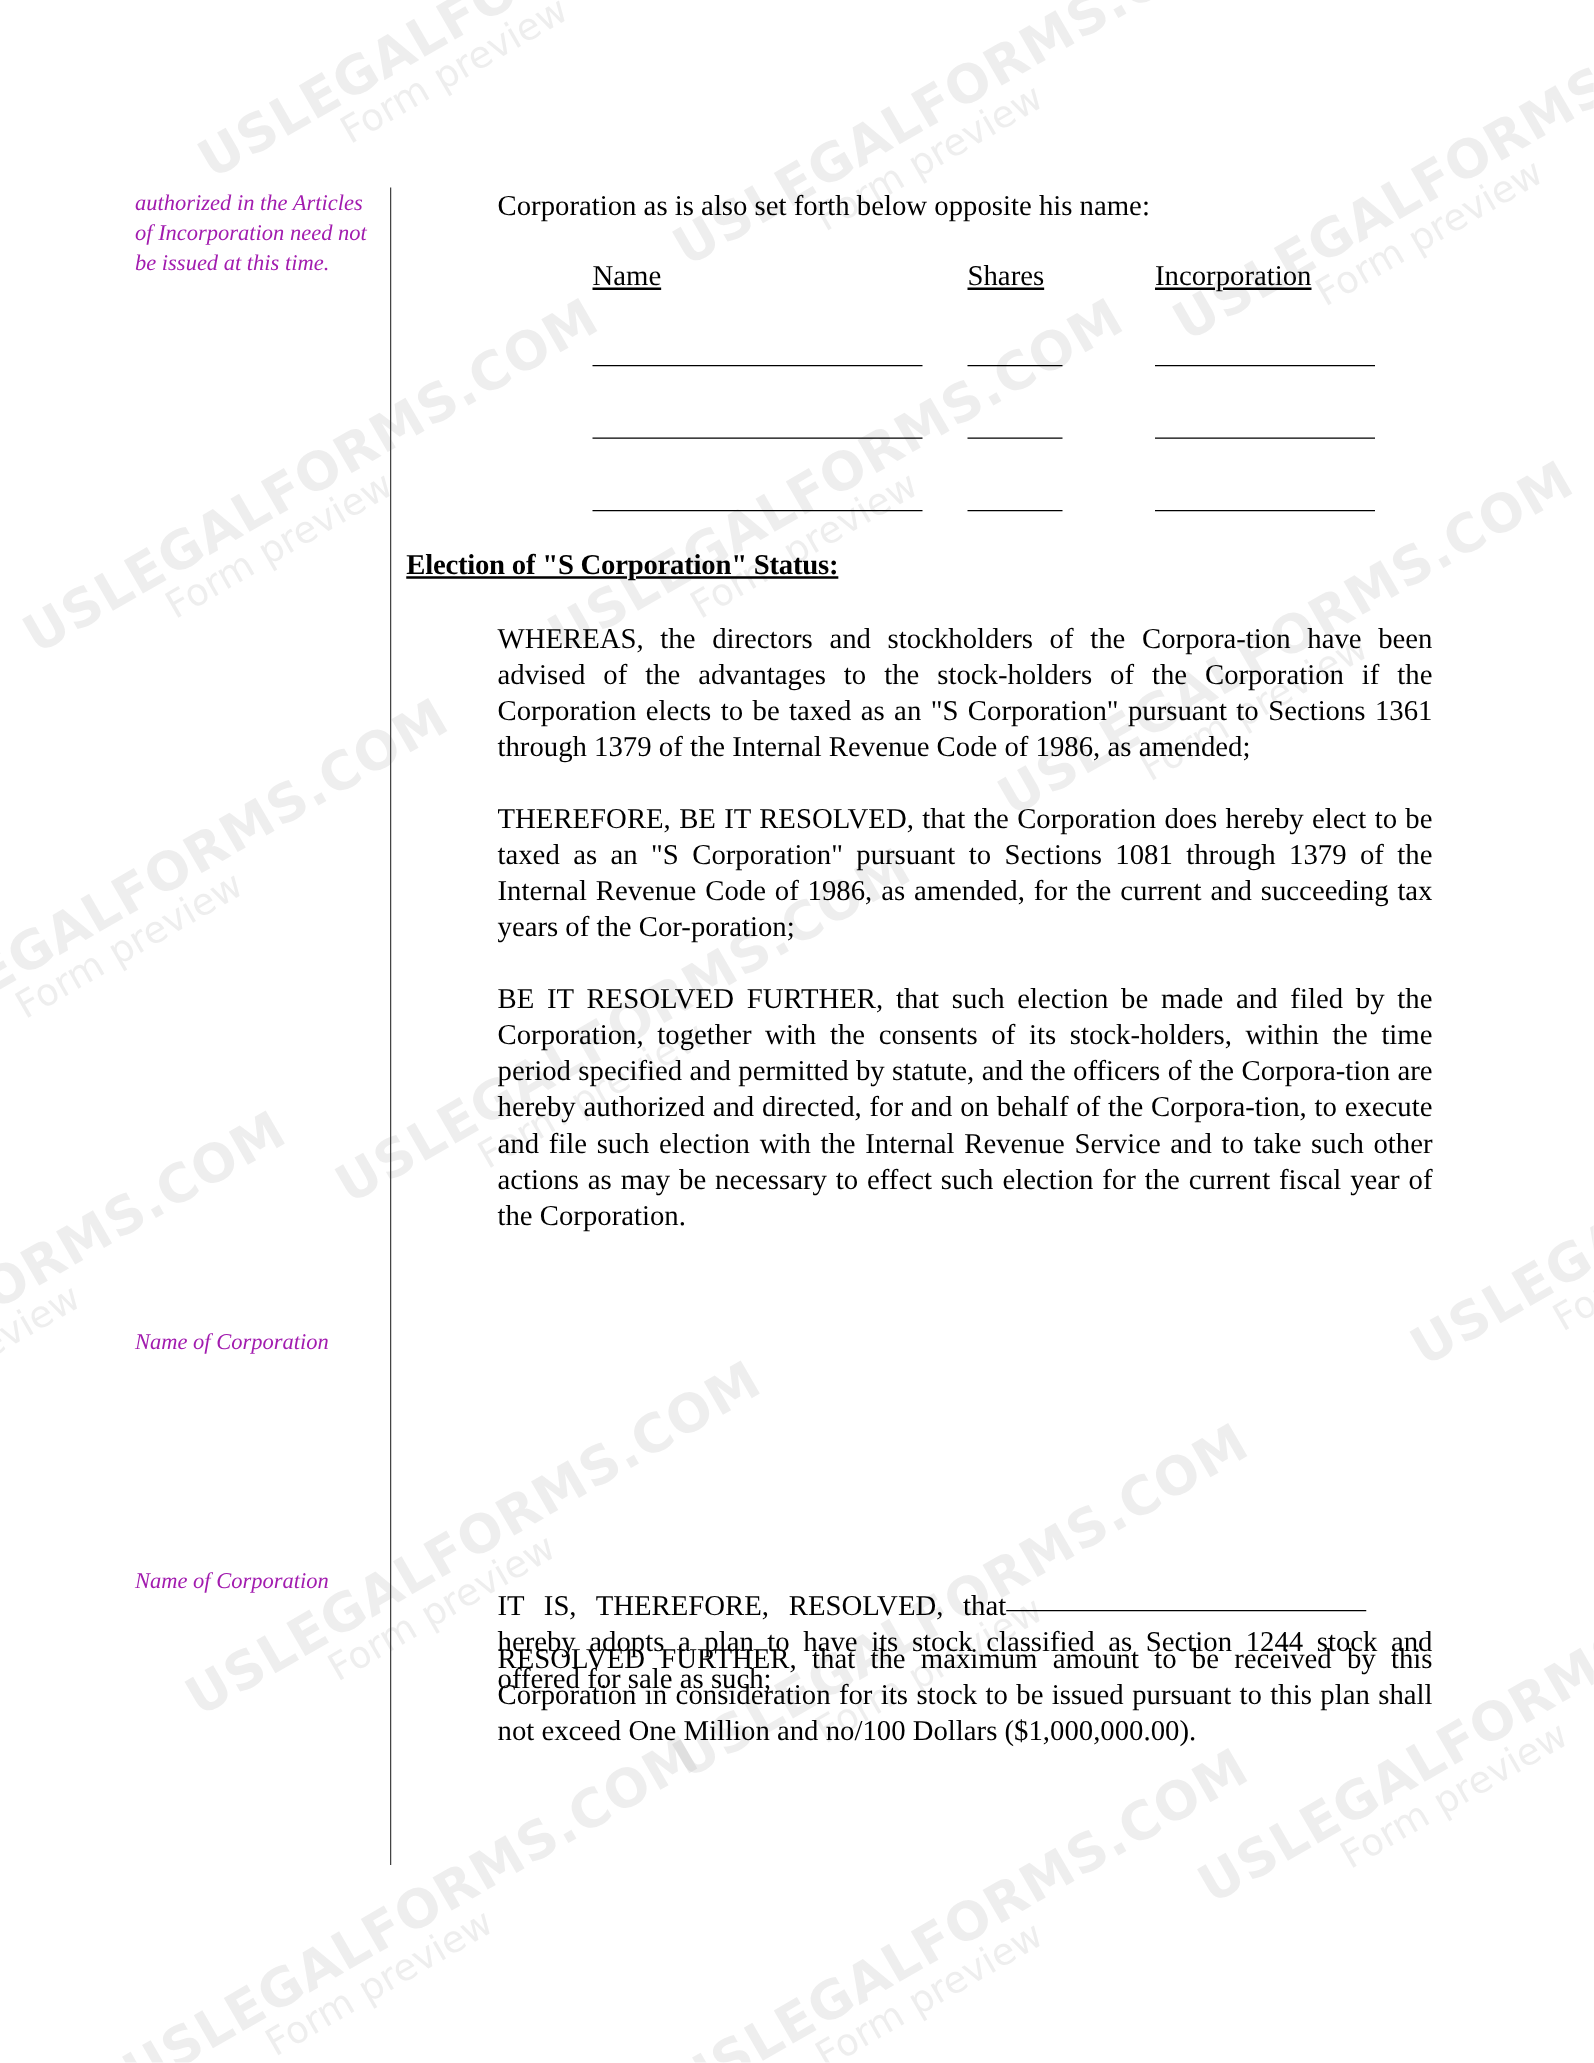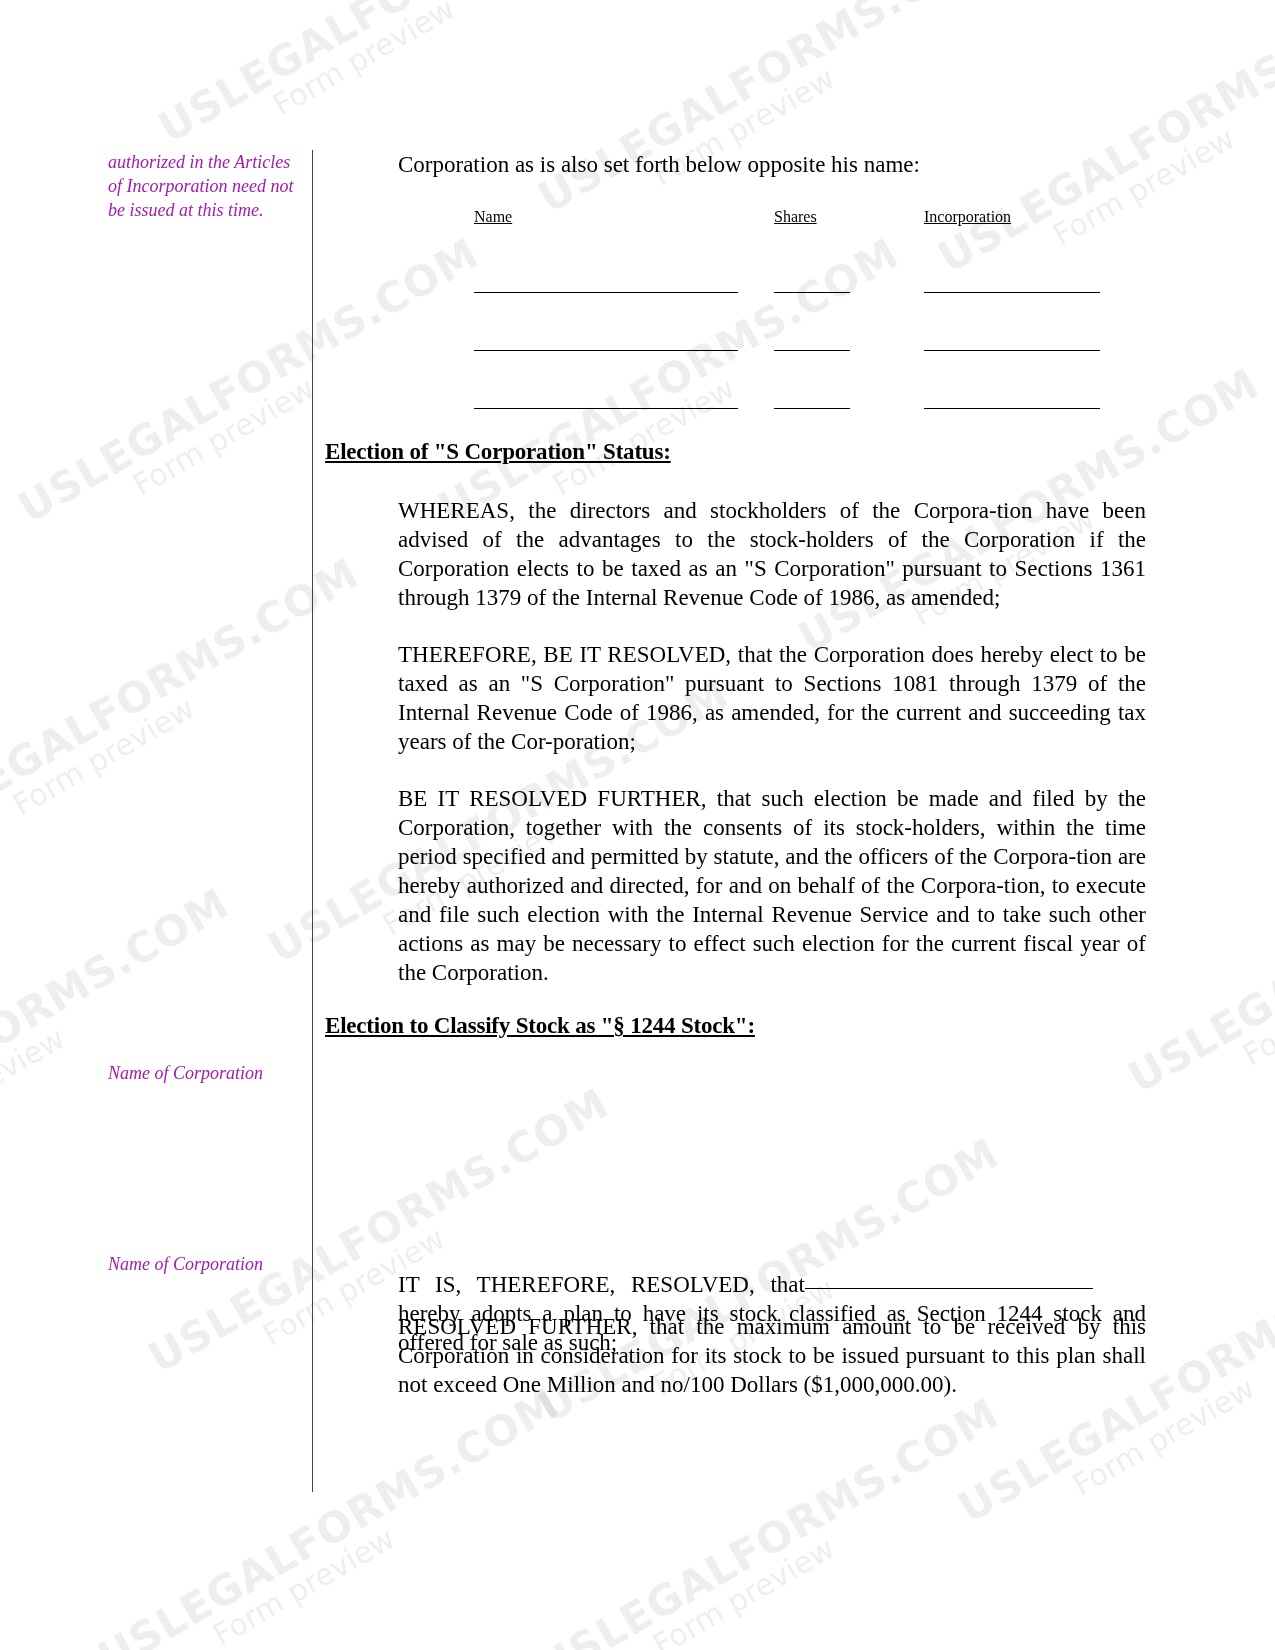--- a/index.html
+++ b/index.html
@@ -3,21 +3,21 @@
 <meta charset="utf-8">
 <style>
   html, body { margin: 0; padding: 0; background: #ffffff; }
   body { width: 1275px; height: 1650px; position: relative; overflow: hidden; font-family: "Liberation Serif", serif; color: #000; }
   .page { position: absolute; inset: 0; }
   .rule { position: absolute; left: 312px; top: 150px; width: 1px; height: 1342px; background: #444; }
   .note { position: absolute; left: 108px; width: 190px; font-style: italic; font-size: 18px; line-height: 24px; color: #a21caf; }
   .body { position: absolute; left: 398px; width: 748px; font-size: 23px; line-height: 29px; }
   .para { text-align: justify; text-align-last: left; }
   .heading { position: absolute; left: 325px; font-weight: bold; font-size: 23px; text-decoration: underline; letter-spacing: -0.2px; }
-  .col-head { position: absolute; font-size: 16px; text-decoration: underline; }
+  .col-head { position: absolute; font-size: 23px; text-decoration: underline; }
   .blank { position: absolute; height: 1px; background: #000; }
   .inline-blank { display: inline-block; border-bottom: 1px solid #000; vertical-align: baseline; height: 18px; }
   .wm { position: absolute; color: rgba(150,150,150,0.16); font-family: "DejaVu Sans", sans-serif; transform: rotate(-30deg); transform-origin: left top; white-space: nowrap; pointer-events: none; }
   .wm .big { font-size: 42px; font-weight: bold; letter-spacing: 1px; display: block; }
   .wm .small { font-size: 30px; display: block; margin-left: 110px; margin-top: -6px; }
 </style>
 </head>
 <body>
 
 <div class="page">
@@ -109,21 +109,20 @@
     <div class="blank" style="left:474px;top:408px;width:264px;"></div>
     <div class="blank" style="left:774px;top:408px;width:76px;"></div>
     <div class="blank" style="left:924px;top:408px;width:176px;"></div>
   </div>
 
   <div class="heading" style="top:439px;">Election of "S Corporation" Status:</div>
   <div class="body para" style="top:496px;">WHEREAS, the directors and stockholders of the Corpora-tion have been advised of the advantages to the stock-holders of the Corporation if the Corporation elects to be taxed as an "S Corporation" pursuant to Sections 1361 through 1379 of the Internal Revenue Code of 1986, as amended;</div>
   <div class="body para" style="top:640px;">THEREFORE, BE IT RESOLVED, that the Corporation does hereby elect to be taxed as an "S Corporation" pursuant to Sections 1081 through 1379 of the Internal Revenue Code of 1986, as amended, for the current and succeeding tax years of the Cor-poration;</div>
   <div class="body para" style="top:784px;">BE IT RESOLVED FURTHER, that such election be made and filed by the Corporation, together with the consents of its stock-holders, within the time period specified and permitted by statute, and the officers of the Corpora-tion are hereby authorized and directed, for and on behalf of the Corpora-tion, to execute and file such election with the Internal Revenue Service and to take such other actions as may be necessary to effect such election for the current fiscal year of the Corporation.</div>
 
-  <div class="heading" style="top:1013px;">Election to Classify Stock as "§ 1244 Stock":</div>
 
 
 
   <div class="body" style="top:1270px;">
     <div style="display:flex;justify-content:flex-start;">
       <span style="word-spacing:10px;">IT IS, THEREFORE, RESOLVED, that</span>
       <span class="inline-blank" style="width:288px;"></span>
     </div>
     <div class="para">hereby adopts a plan to have its stock classified as Section 1244 stock and offered for sale as such;</div>
   </div>

